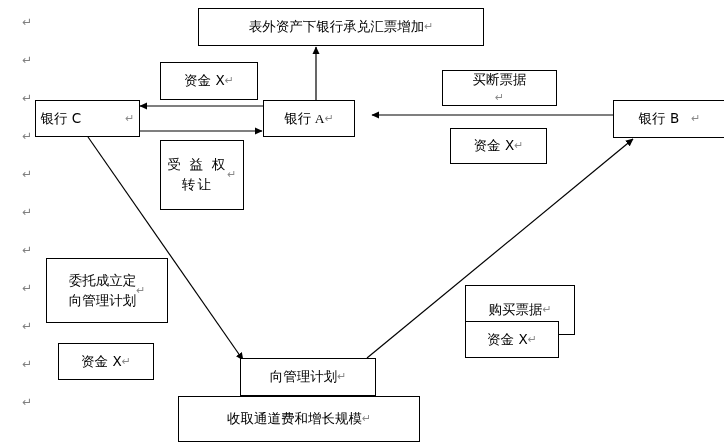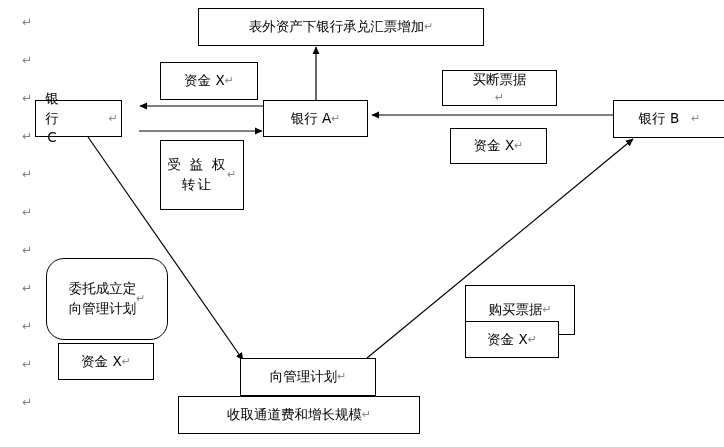--- a/index.html
+++ b/index.html
@@ -85,26 +85,26 @@
         <line x1="88" y1="137" x2="243" y2="360" marker-end="url(#ah)"></line>
         <line x1="367" y1="358" x2="633" y2="139" marker-end="url(#ah)"></line>
       </g>
   </svg>
 
   <div class="box node" id="node-outcome" style="left: 198px; top: 8px; width: 286px; height: 38px;">
     <span class="txt">表外资产下银行承兑汇票增加</span>
       <span class="pm">↵</span>
   </div>
 
-  <div class="box node" id="node-bank_c" style="left: 35px; top: 100px; width: 87px; height: 37px; gap: 44px;">
+  <div class="box node" id="node-bank_c" style="left: 35px; top: 100px; width: 105px; height: 37px; gap: 44px;">
     <span class="txt">银行 C</span>
       <span class="pm">↵</span>
   </div>
 
-  <div class="box node" id="node-bank_a" style="left: 263px; top: 100px; width: 105px; height: 37px;">
+  <div class="box node" id="node-bank_a" style="left: 263px; top: 100px; width: 92px; height: 37px; font-family: Liberation Serif, serif;">
     <span class="txt">银行 A</span>
       <span class="pm">↵</span>
   </div>
 
   <div class="box node" id="node-bank_b" style="left: 613px; top: 100px; width: 113px; height: 38px; gap: 12px;">
     <span class="txt">银行 B</span>
       <span class="pm">↵</span>
   </div>
 
   <div class="box node" id="node-broker_amc" style="left: 240px; top: 358px; width: 136px; height: 38px;">
@@ -126,42 +126,42 @@
   <div class="box" id="label-buyout_bill" style="left: 442px; top: 70px; width: 115px; height: 36px; flex-direction: column;">
     <span class="txt">买断票据</span>
       <span class="pm">↵</span>
   </div>
 
   <div class="box" id="label-funds_b_a" style="left: 450px; top: 128px; width: 97px; height: 36px;">
     <span class="txt">资金 X</span>
       <span class="pm">↵</span>
   </div>
 
-  <div class="box" id="label-entrust_plan" style="left: 46px; top: 258px; width: 122px; height: 82px; border-radius: 18px;">
+  <div class="box" id="label-entrust_plan" style="left: 46px; top: 258px; width: 122px; height: 65px;">
     <span class="txt">委托成立定
 向管理计划</span>
       <span class="pm">↵</span>
   </div>
 
   <div class="box" id="label-funds_plan" style="left: 58px; top: 343px; width: 96px; height: 37px;">
     <span class="txt">资金 X</span>
       <span class="pm">↵</span>
   </div>
 
   <div class="box" id="label-purchase_bill" style="left: 465px; top: 285px; width: 110px; height: 50px;">
     <span class="txt">购买票据</span>
       <span class="pm">↵</span>
   </div>
 
   <div class="box" id="label-funds_purchase" style="left: 465px; top: 321px; width: 94px; height: 37px;">
     <span class="txt">资金 X</span>
       <span class="pm">↵</span>
   </div>
 
-  <div class="box" id="label-channel_fee" style="left: 178px; top: 396px; width: 242px; height: 38px;">
+  <div class="box" id="label-channel_fee" style="left: 178px; top: 396px; width: 242px; height: 46px;">
     <span class="txt">收取通道费和增长规模</span>
       <span class="pm">↵</span>
   </div>
 
   <div id="margin-marks">
       <span class="pmark" style="left: 22px; top: 16px;">↵</span>
       <span class="pmark" style="left: 22px; top: 54px;">↵</span>
       <span class="pmark" style="left: 22px; top: 92px;">↵</span>
       <span class="pmark" style="left: 22px; top: 130px;">↵</span>
       <span class="pmark" style="left: 22px; top: 168px;">↵</span>

